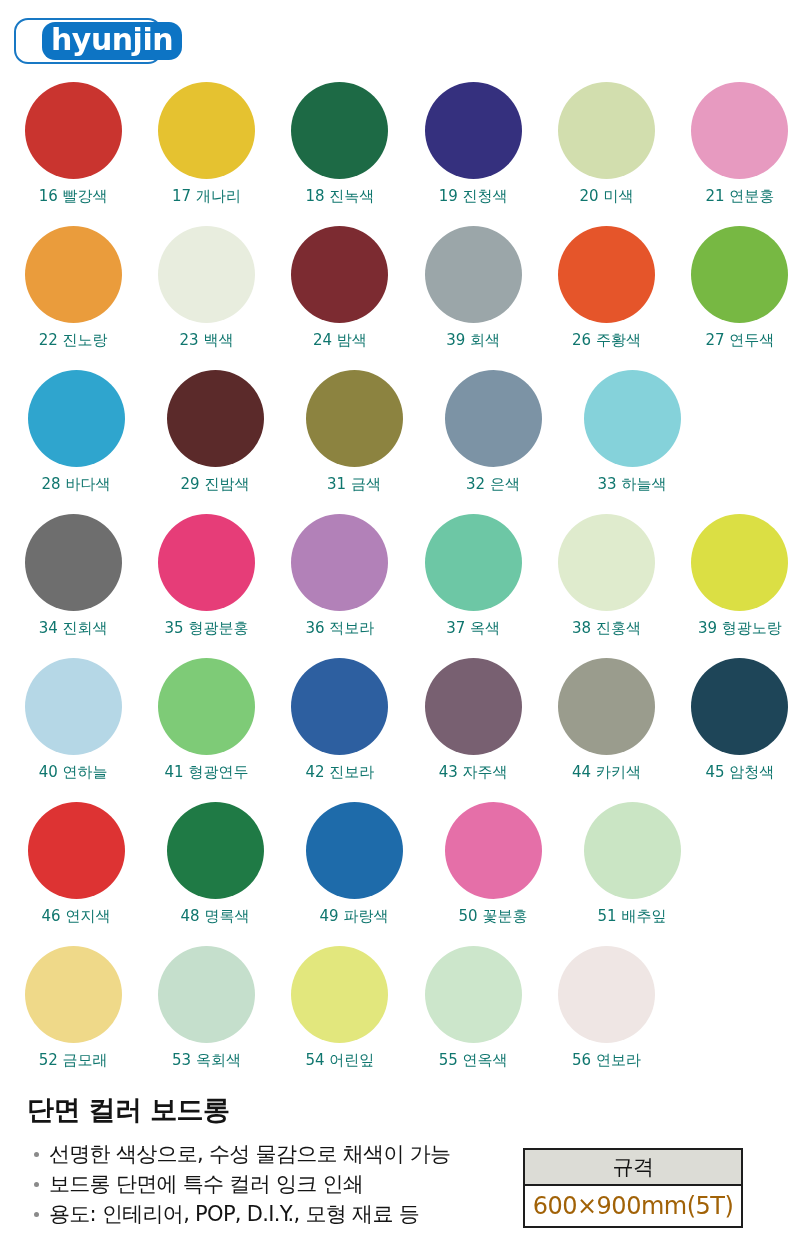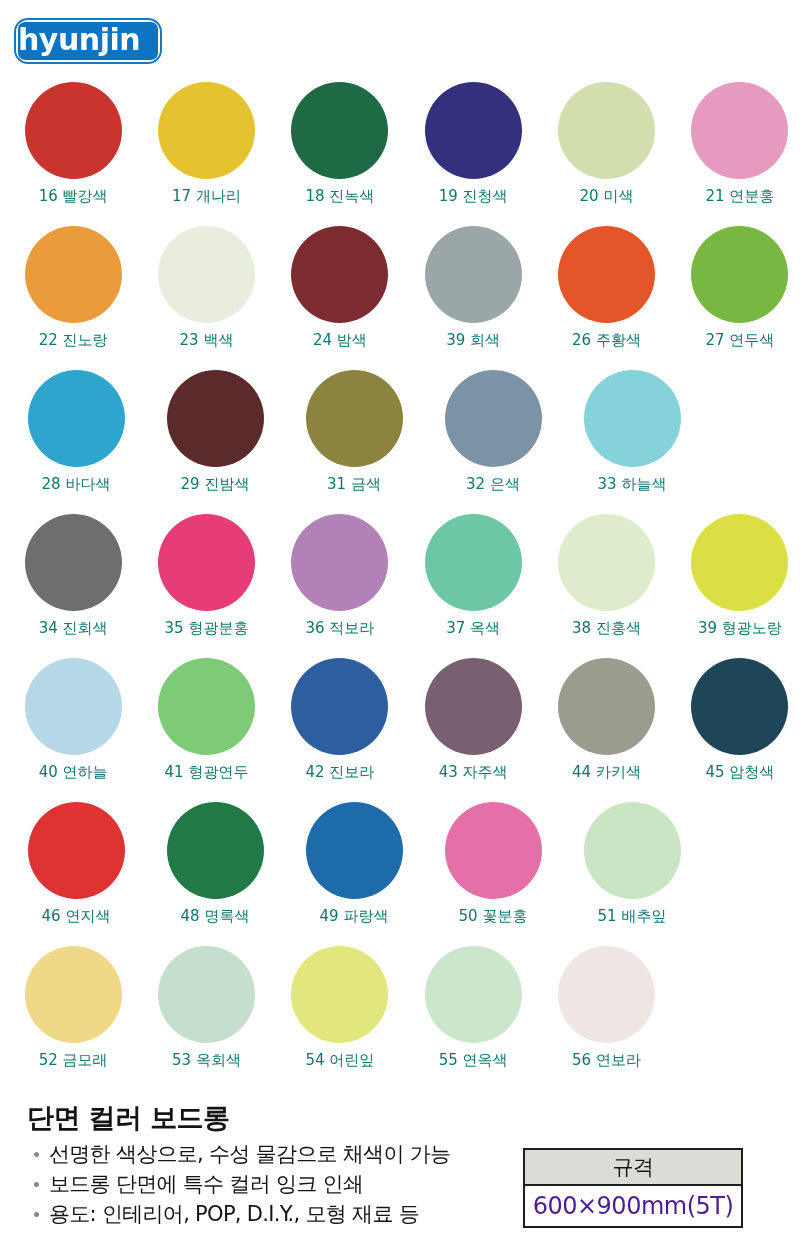--- a/index.html
+++ b/index.html
@@ -28,24 +28,25 @@
     box-sizing: border-box;
     border: 2px solid #1878c4;
     border-radius: 14px;
     padding: 2px;
     background: #ffffff;
   }
   #brand-logo .logo-fill {
     width: 100%;
     height: 100%;
     background: #0d74c4;
-    border-radius: 7px;
+    border-radius: 13px;
     display: flex;
     align-items: center;
-    justify-content: flex-start;
+    justify-content: center;
+    margin-left: 24px;
   }
   #brand-logo .logo-word {
     color: #ffffff;
     font-family: "DejaVu Sans", sans-serif;
     font-size: 30px;
     font-weight: 700;
     letter-spacing: -0.5px;
     line-height: 1;
     padding-bottom: 2px;
   }
@@ -90,21 +91,21 @@
   
   #product-info {
     position: absolute;
     left: 0;
     top: 1092px;
     width: 800px;
   }
   #product-title {
     position: absolute;
     left: 27px;
-    top: 8px;
+    top: 0;
     font-size: 27px;
     font-weight: 700;
     letter-spacing: -0.6px;
     color: #141414;
     font-family: "DejaVu Sans", sans-serif;
   }
   #feature-list {
     position: absolute;
     left: 32px;
     top: 47px;
@@ -152,21 +153,21 @@
     letter-spacing: -0.5px;
     color: #141414;
     font-family: "DejaVu Sans", sans-serif;
   }
   #spec-table .spec-value {
     text-align: center;
     font-size: 24px;
     line-height: 40px;
     height: 40px;
     letter-spacing: -0.5px;
-    color: #4c1d95;
+    color: #a16207;
     font-family: "DejaVu Sans", sans-serif;
   }
 </style>
 </head>
 <body>
 
 <div id="brand-logo" style="border-color: rgb(24, 120, 196);">
   <div class="logo-fill" style="background: rgb(13, 116, 196);">
     <span class="logo-word">hyunjin</span>
   </div>

